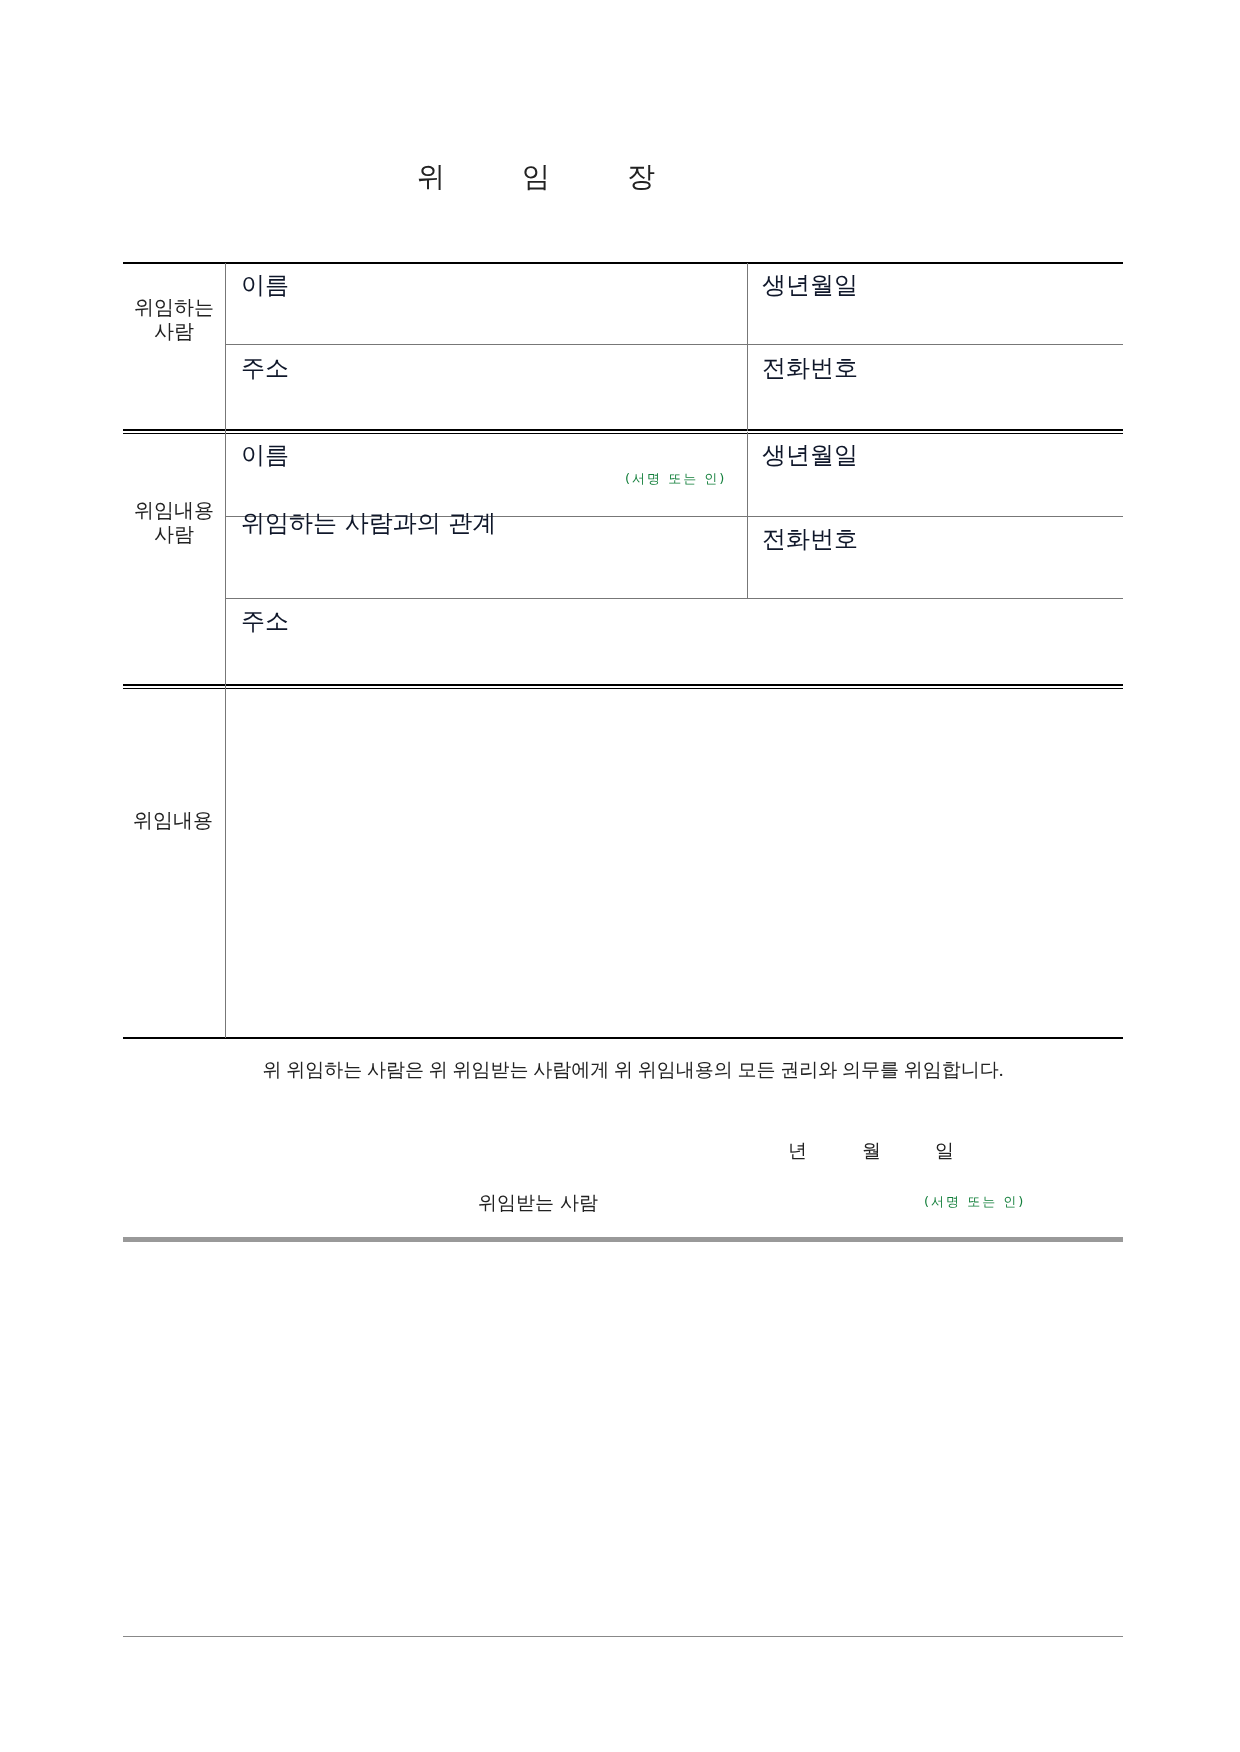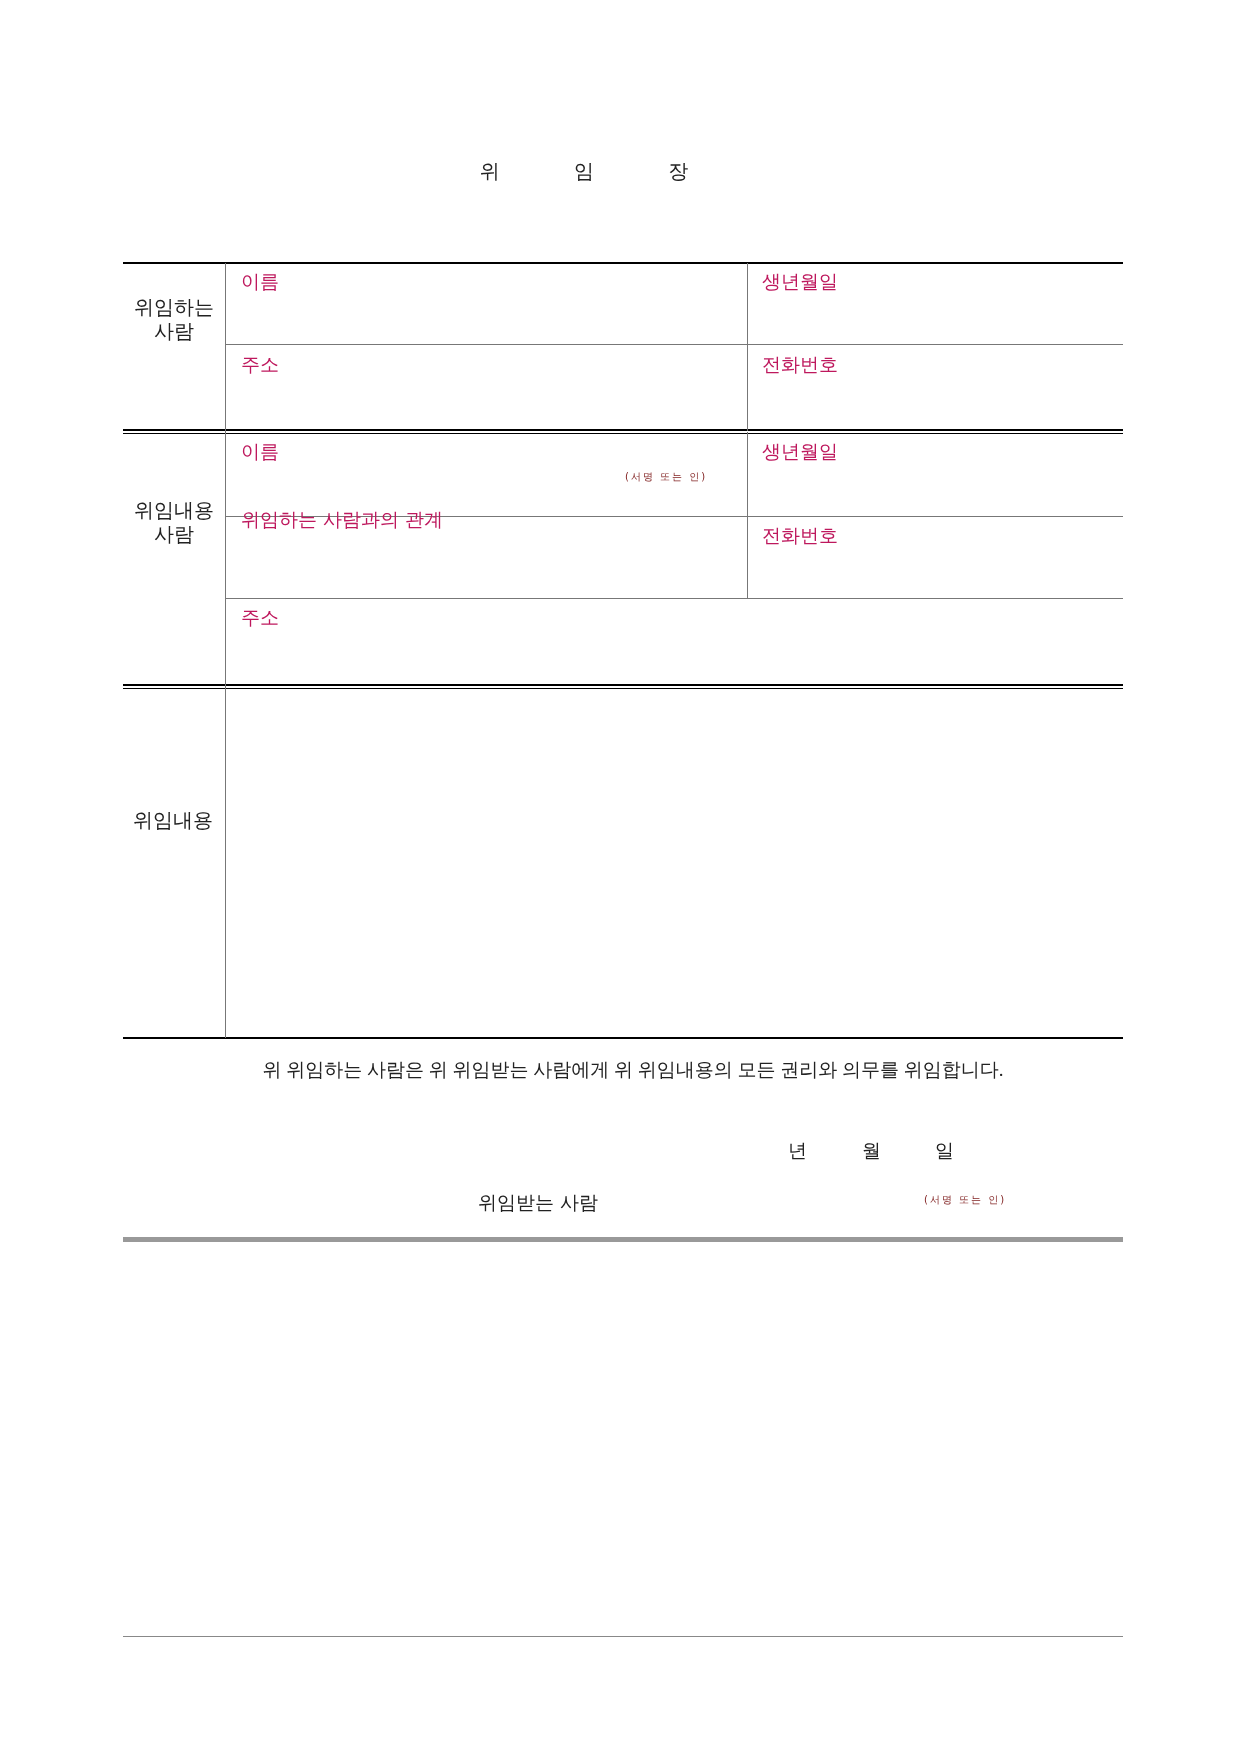--- a/index.html
+++ b/index.html
@@ -1,24 +1,24 @@
 <!DOCTYPE html>
 <html><head>
 <meta charset="utf-8">
 <style>
   html,body{margin:0;padding:0;background:#fff;}
   body{width:1240px;height:1752px;position:relative;overflow:hidden;font-family:"DejaVu Sans","Liberation Sans",sans-serif;color:#222;}
   .abs{position:absolute;}
-  .title{top:158px;left:0;width:1072px;text-align:center;font-size:20px;letter-spacing:0;padding-left:48px;}
+  .title{top:158px;left:0;width:1072px;text-align:center;font-size:28px;letter-spacing:0;}
   .title span{display:inline-block;margin:0 34px;}
   .hline{position:absolute;left:123px;width:1000px;}
   .vline{position:absolute;width:0;border-left:1px solid #777;}
-  .lbl{position:absolute;font-size:19px;color:#be185d;}
+  .lbl{position:absolute;font-size:24px;color:#0f172a;}
   .side{position:absolute;left:123px;width:102px;text-align:center;font-size:20px;line-height:24px;}
-  .hint{position:absolute;font-size:10px;color:#7f1d1d;letter-spacing:2px;}
+  .hint{position:absolute;font-size:13px;color:#15803d;letter-spacing:2px;}
   .field{position:absolute;}
 </style>
 </head>
 <body>
 
 <div class="abs title">
   <span>위</span>
   <span>임</span>
   <span>장</span>
 </div>

